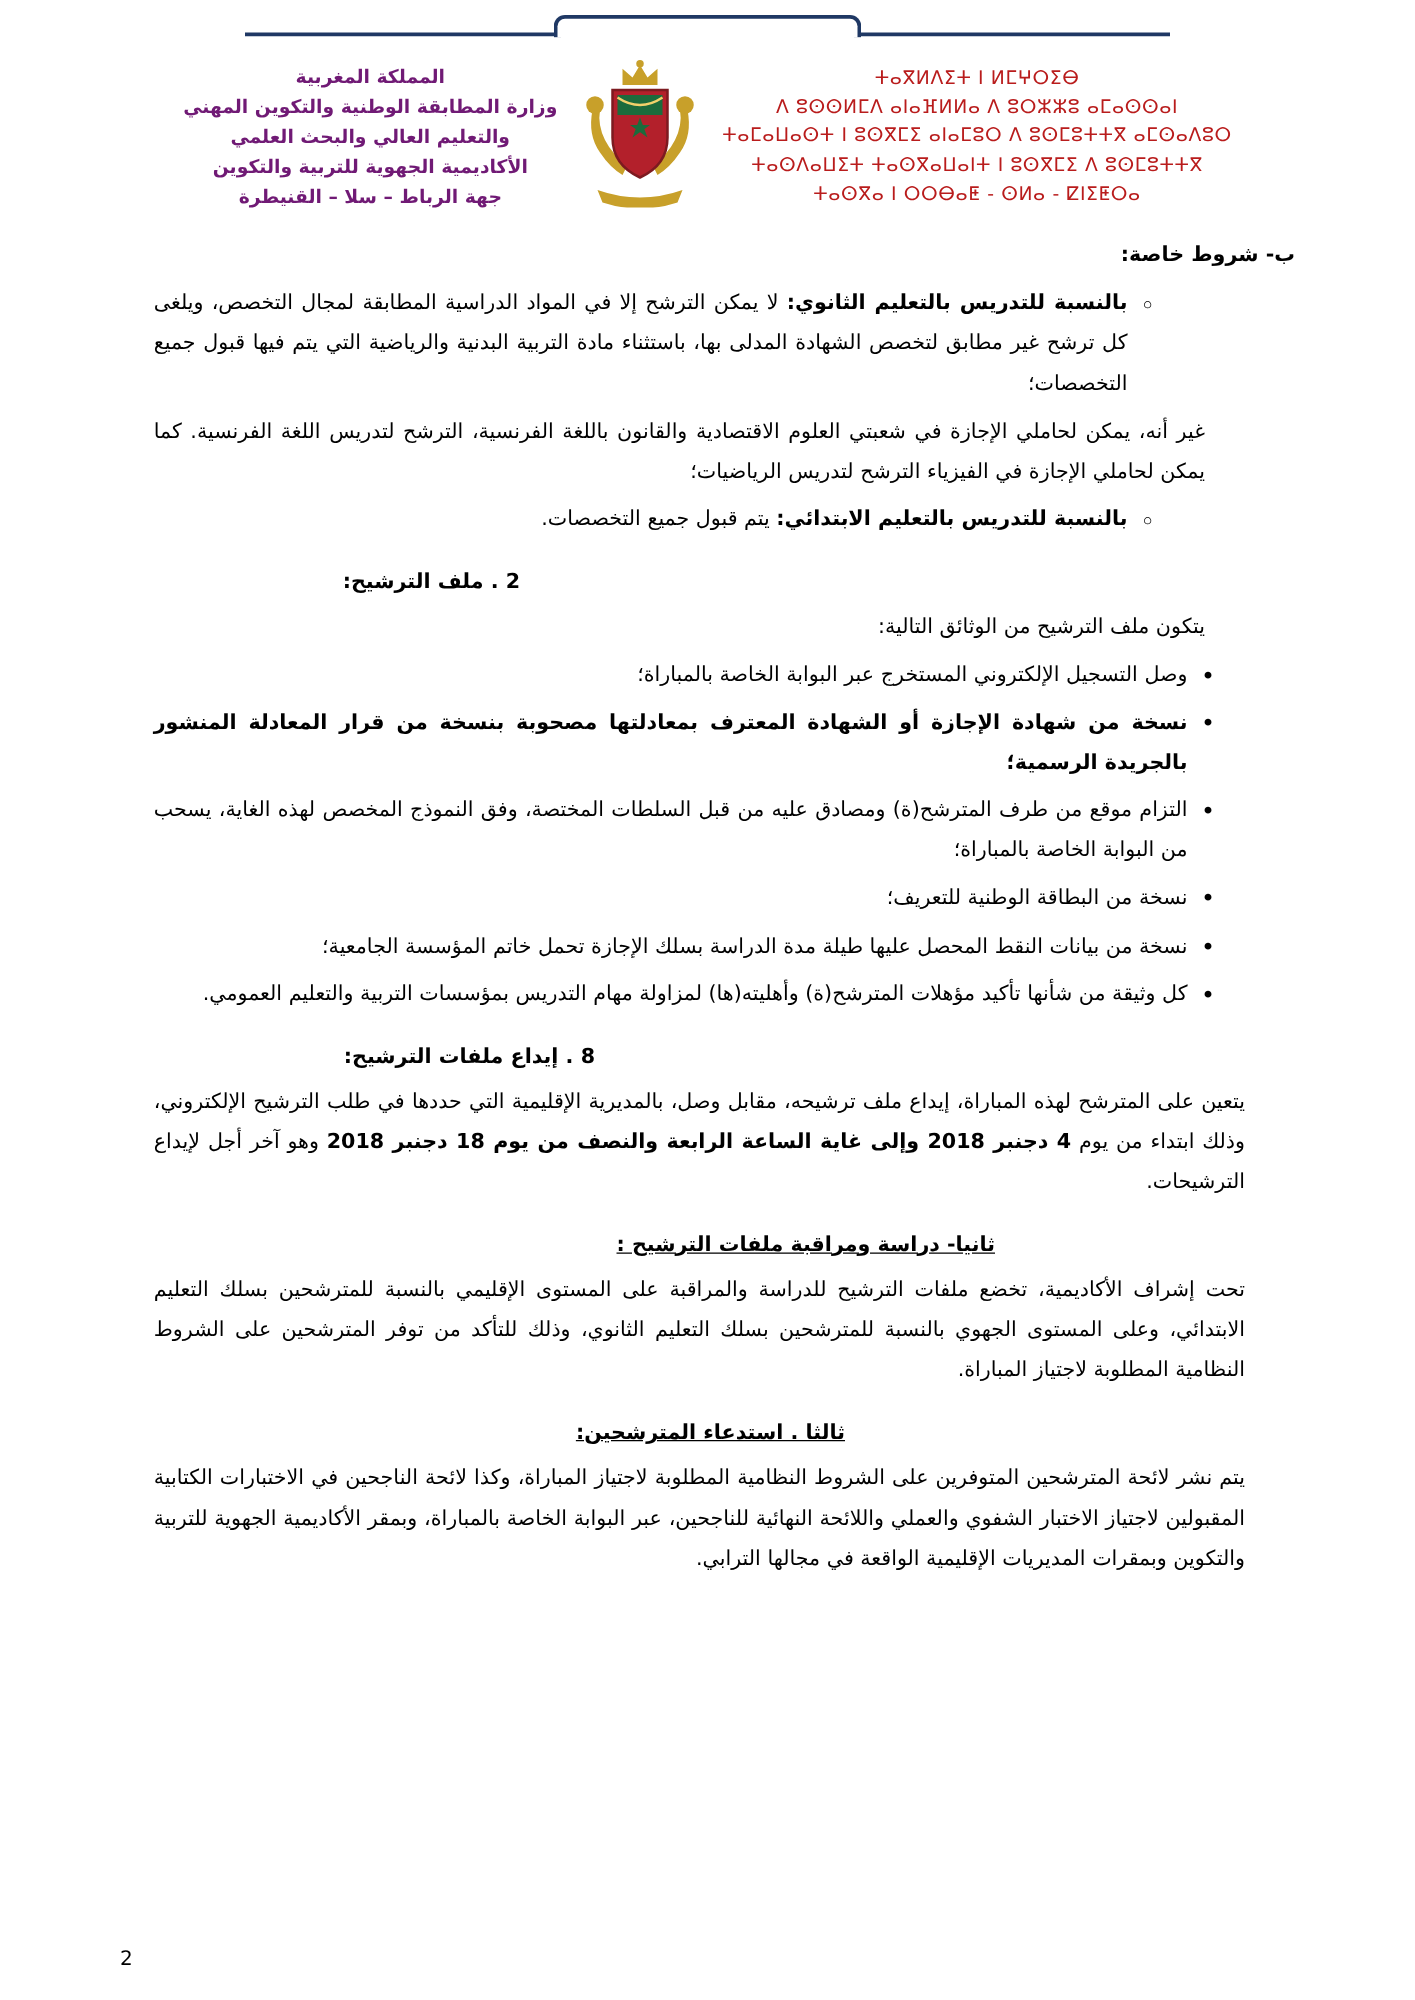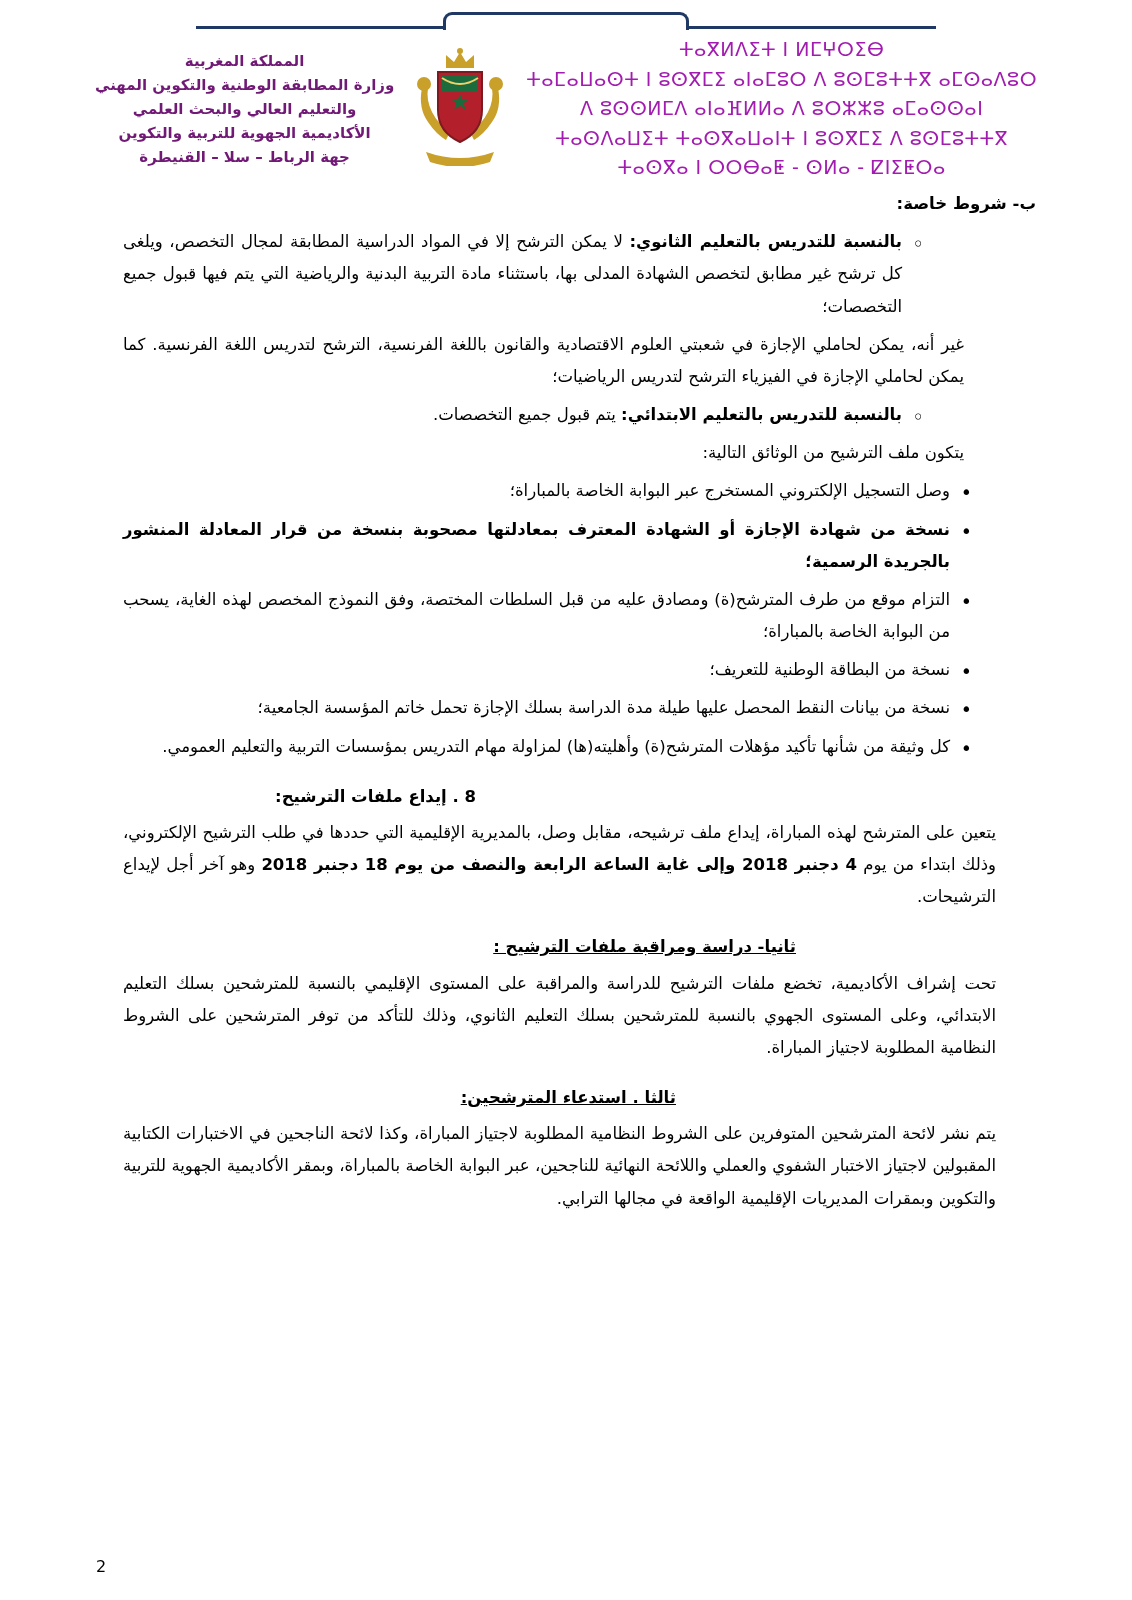--- a/index.html
+++ b/index.html
@@ -54,23 +54,23 @@
     flex-direction: row;
     align-items: center;
     justify-content: center;
     gap: 18px;
     margin-top: 6px;
     height: 130px;
   }
   .lh-block { text-align: center; }
 
   .tifinagh {
-    color: #a21caf;
+    color: #b91c1c;
     font-family: "DejaVu Sans", sans-serif;
-    font-size: 19px;
+    font-size: 15px;
     line-height: 1.55;
     letter-spacing: 0.5px;
     white-space: nowrap;
   }
   .arabic-head {
     color: #701a75;
     font-size: 15px;
     line-height: 1.6;
     font-weight: bold;
     white-space: nowrap;
@@ -154,22 +154,22 @@
 
   <div class="header-rule">
     <div class="bar"></div>
     <div class="tab"></div>
   </div>
 
   <div class="letterhead">
 
     <div class="lh-block">
       <div class="tifinagh">ⵜⴰⴳⵍⴷⵉⵜ ⵏ ⵍⵎⵖⵔⵉⴱ</div>
+      <div class="tifinagh">ⴷ ⵓⵙⵙⵍⵎⴷ ⴰⵏⴰⴼⵍⵍⴰ ⴷ ⵓⵔⵣⵣⵓ ⴰⵎⴰⵙⵙⴰⵏ</div>
       <div class="tifinagh">ⵜⴰⵎⴰⵡⴰⵙⵜ ⵏ ⵓⵙⴳⵎⵉ ⴰⵏⴰⵎⵓⵔ ⴷ ⵓⵙⵎⵓⵜⵜⴳ ⴰⵎⵙⴰⴷⵓⵔ</div>
-      <div class="tifinagh">ⴷ ⵓⵙⵙⵍⵎⴷ ⴰⵏⴰⴼⵍⵍⴰ ⴷ ⵓⵔⵣⵣⵓ ⴰⵎⴰⵙⵙⴰⵏ</div>
       <div class="tifinagh">ⵜⴰⵙⴷⴰⵡⵉⵜ ⵜⴰⵙⴳⴰⵡⴰⵏⵜ ⵏ ⵓⵙⴳⵎⵉ ⴷ ⵓⵙⵎⵓⵜⵜⴳ</div>
       <div class="tifinagh">ⵜⴰⵙⴳⴰ ⵏ ⵔⵔⴱⴰⵟ - ⵙⵍⴰ - ⵇⵏⵉⵟⵔⴰ</div>
     </div>
 
     <div class="lh-block">
       <svg class="emblem" viewBox="0 0 96 118" xmlns="http://www.w3.org/2000/svg" aria-hidden="true">
 
         <path d="M48 4 L54 14 L62 7 L62 20 L34 20 L34 7 L42 14 Z" fill="#c8a02a"></path>
         <circle cx="48" cy="3" r="3" fill="#c8a02a"></circle>
 
@@ -208,20 +208,21 @@
     </ul>
 
     <div class="para indent-2">غير أنه، يمكن لحاملي الإجازة في شعبتي العلوم الاقتصادية والقانون باللغة الفرنسية، الترشح لتدريس اللغة الفرنسية. كما يمكن لحاملي الإجازة في الفيزياء الترشح لتدريس الرياضيات؛</div>
 
     <ul class="list hollow">
       <li>
         <b>بالنسبة للتدريس بالتعليم الابتدائي:</b><span> يتم قبول جميع التخصصات.</span>
       </li>
     </ul>
 
+    <div class="section-title" style="padding-right:620px;">2 . ملف الترشيح:</div>
 
     <div class="para indent-2">يتكون ملف الترشيح من الوثائق التالية:</div>
 
     <ul class="list">
       <li>
         <span>وصل التسجيل الإلكتروني المستخرج عبر البوابة الخاصة بالمباراة؛</span>
       </li>
       <li>
         <b>نسخة من شهادة الإجازة أو الشهادة المعترف بمعادلتها مصحوبة بنسخة من قرار المعادلة المنشور بالجريدة الرسمية؛</b>
       </li>

